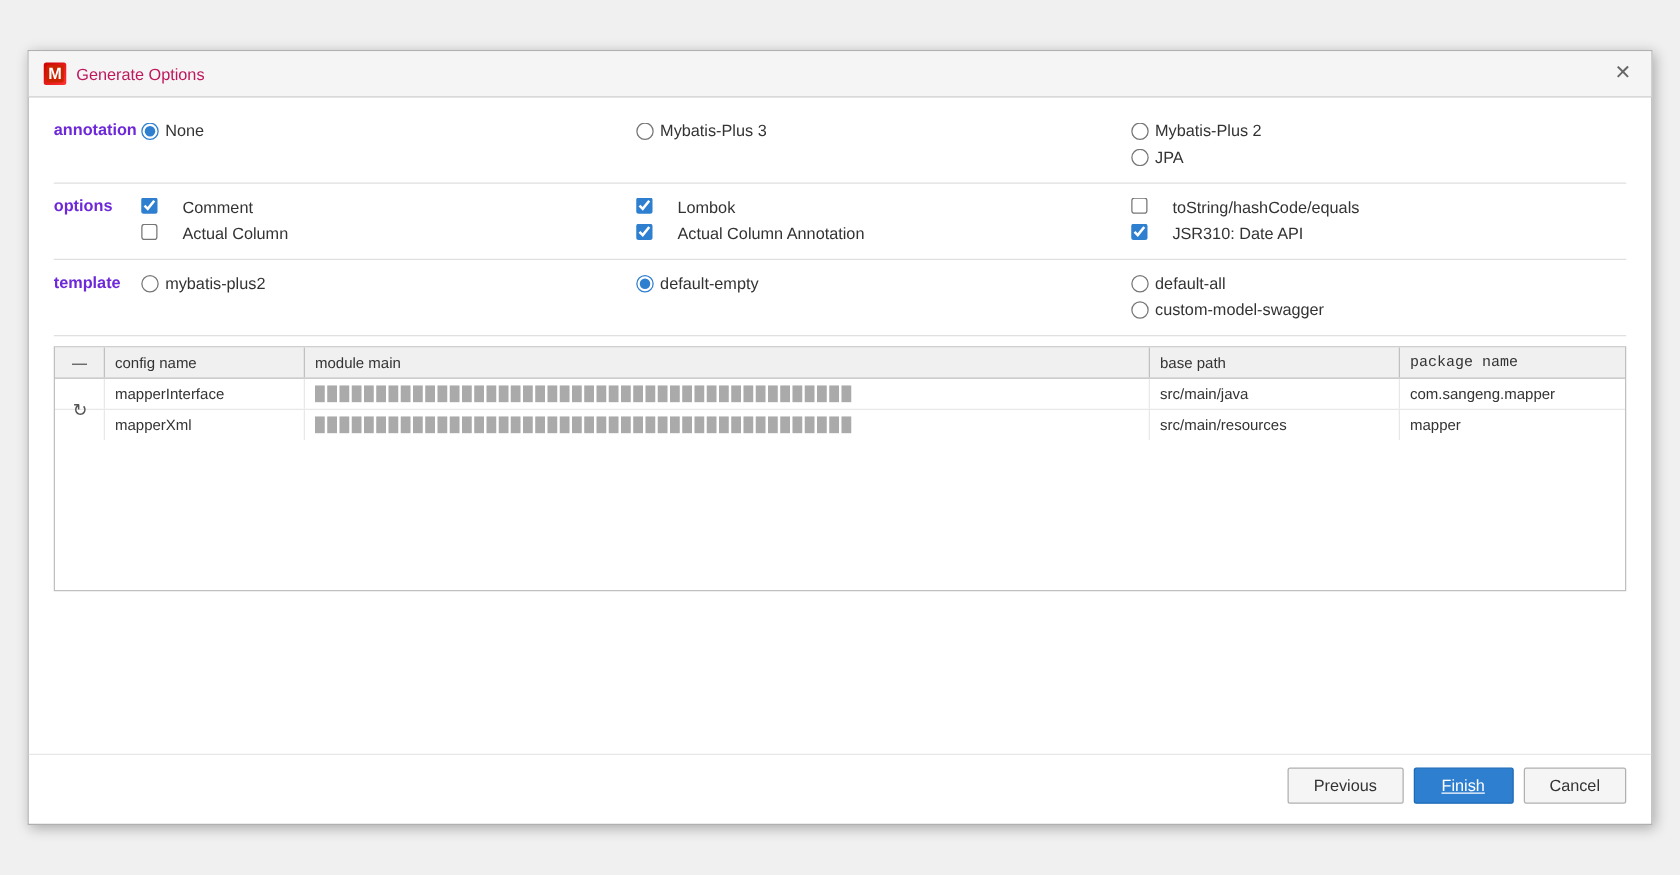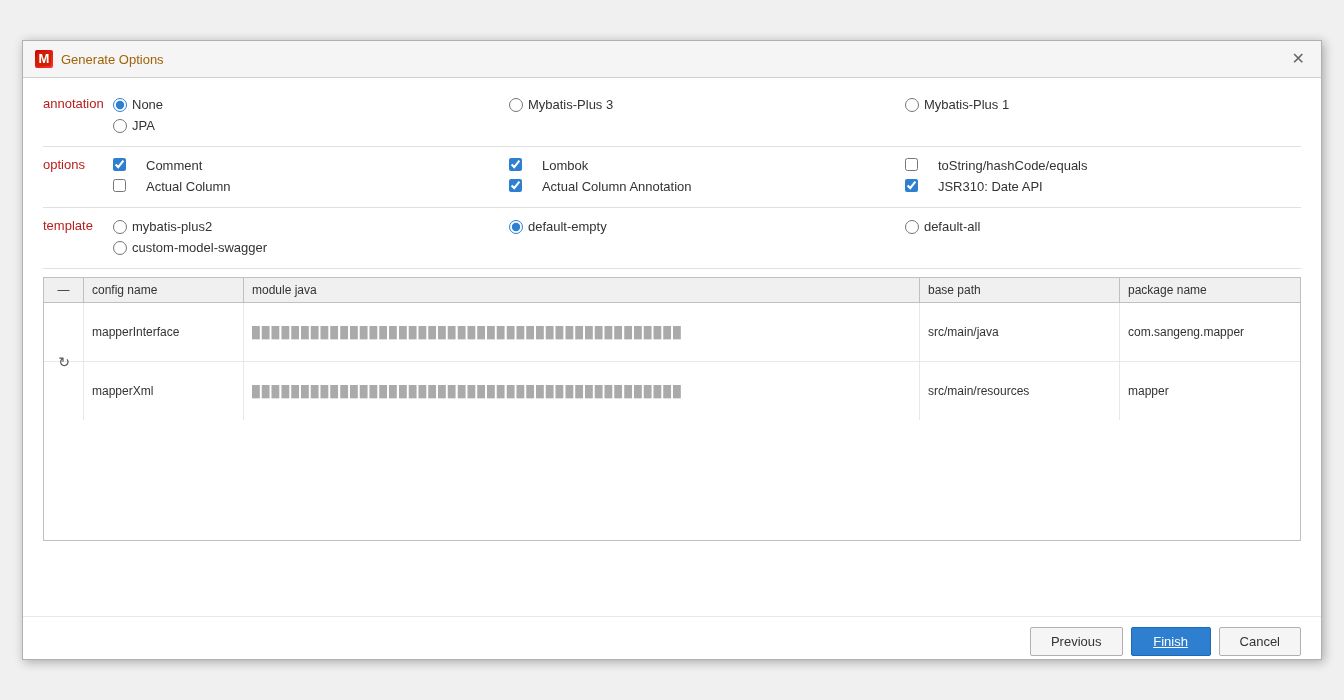--- a/index.html
+++ b/index.html
@@ -53,21 +53,21 @@
       display: flex;
       align-items: center;
       justify-content: center;
       color: white;
       font-size: 10px;
       font-weight: bold;
     }
 
     .title-text {
       font-size: 13px;
-      color: #a16207;
+      color: #be185d;
       font-weight: 500;
     }
 
     .close-btn {
       cursor: pointer;
       color: #666;
       font-size: 16px;
       line-height: 1;
       padding: 2px 4px;
       border: none;
@@ -81,30 +81,32 @@
 
     .form-row {
       display: flex;
       align-items: flex-start;
       margin-bottom: 10px;
     }
 
     .form-label {
       width: 70px;
       min-width: 70px;
-      color: #b91c1c;
+      color: #6d28d9;
       padding-top: 2px;
       font-size: 13px;
+      font-weight: bold;
     }
 
     .radio-group {
       display: flex;
       flex-wrap: wrap;
       flex: 1;
       align-items: center;
+      justify-content: flex-end;
     }
 
     .radio-item {
       display: flex;
       align-items: center;
       gap: 5px;
       width: 33.33%;
       padding: 3px 0;
       cursor: pointer;
     }
@@ -193,20 +195,21 @@
     }
 
     .th-base {
       width: 200px;
       min-width: 200px;
     }
 
     .th-package {
       width: 180px;
       min-width: 180px;
+      font-family: Liberation Mono, monospace;
     }
 
     .table-row-container {
       position: relative;
     }
 
     .refresh-icon-cell {
       position: absolute;
       left: 0;
       top: 0;
@@ -225,21 +228,21 @@
     .tr {
       display: flex;
       border-bottom: 1px solid #e8e8e8;
     }
 
     .tr:last-child {
       border-bottom: none;
     }
 
     .td-cell {
-      padding: 22px 8px;
+      padding: 5px 8px;
       color: #333;
       font-size: 12px;
       border-right: 1px solid #e8e8e8;
       display: flex;
       align-items: center;
     }
 
     .td-cell:last-child {
       border-right: none;
     }
@@ -278,21 +281,21 @@
 
     .empty-rows {
       height: 120px;
     }
 
     
     .dialog-footer {
       display: flex;
       justify-content: flex-end;
       align-items: center;
-      padding: 10px 20px 3px 20px;
+      padding: 10px 20px 16px 20px;
       gap: 8px;
       border-top: 1px solid #e8e8e8;
       margin-top: auto;
     }
 
     .btn {
       padding: 6px 20px;
       font-size: 13px;
       border: 1px solid #b0b0b0;
       background: #f5f5f5;
@@ -342,21 +345,21 @@
         <label class="radio-item">
           <input type="radio" name="annotation" class="radio-input" checked="" style="">
           <span class="radio-label">None</span>
         </label>
         <label class="radio-item" style="margin-left:0">
           <input type="radio" name="annotation" class="radio-input" style="">
           <span class="radio-label">Mybatis-Plus 3</span>
         </label>
         <label class="radio-item">
           <input type="radio" name="annotation" class="radio-input" style="">
-          <span class="radio-label">Mybatis-Plus 1</span>
+          <span class="radio-label">Mybatis-Plus 2</span>
         </label>
         <label class="radio-item">
           <input type="radio" name="annotation" class="radio-input" style="">
           <span class="radio-label">JPA</span>
         </label>
       </div>
     </div>
 
     <hr class="divider">
 
@@ -414,21 +417,21 @@
       </div>
     </div>
 
     <hr class="divider">
 
     <div class="table-container">
 
       <div class="table-header">
         <div class="th-cell th-minus">—</div>
         <div class="th-cell th-config">config name</div>
-        <div class="th-cell th-module">module java</div>
+        <div class="th-cell th-module">module main</div>
         <div class="th-cell th-base">base path</div>
         <div class="th-cell th-package">package name</div>
       </div>
 
       <div class="table-row-container">
         <div class="refresh-icon-cell">
           <span class="refresh-icon">↻</span>
         </div>
         <div class="table-data">
           <div class="tr">

